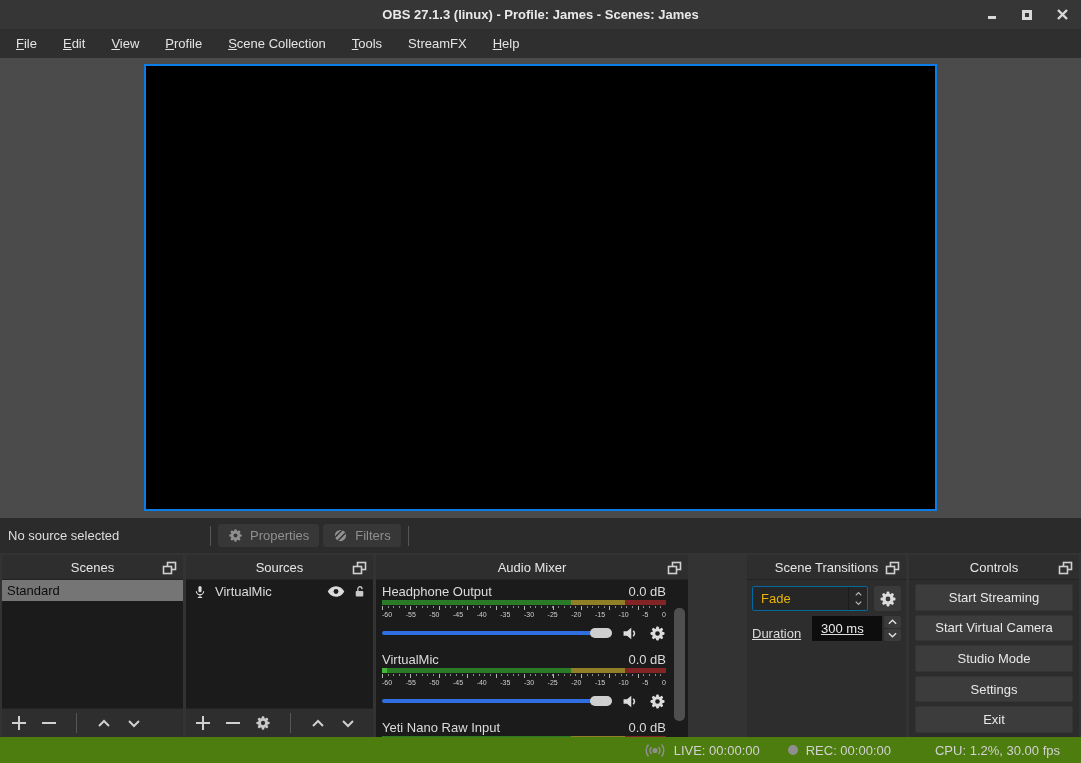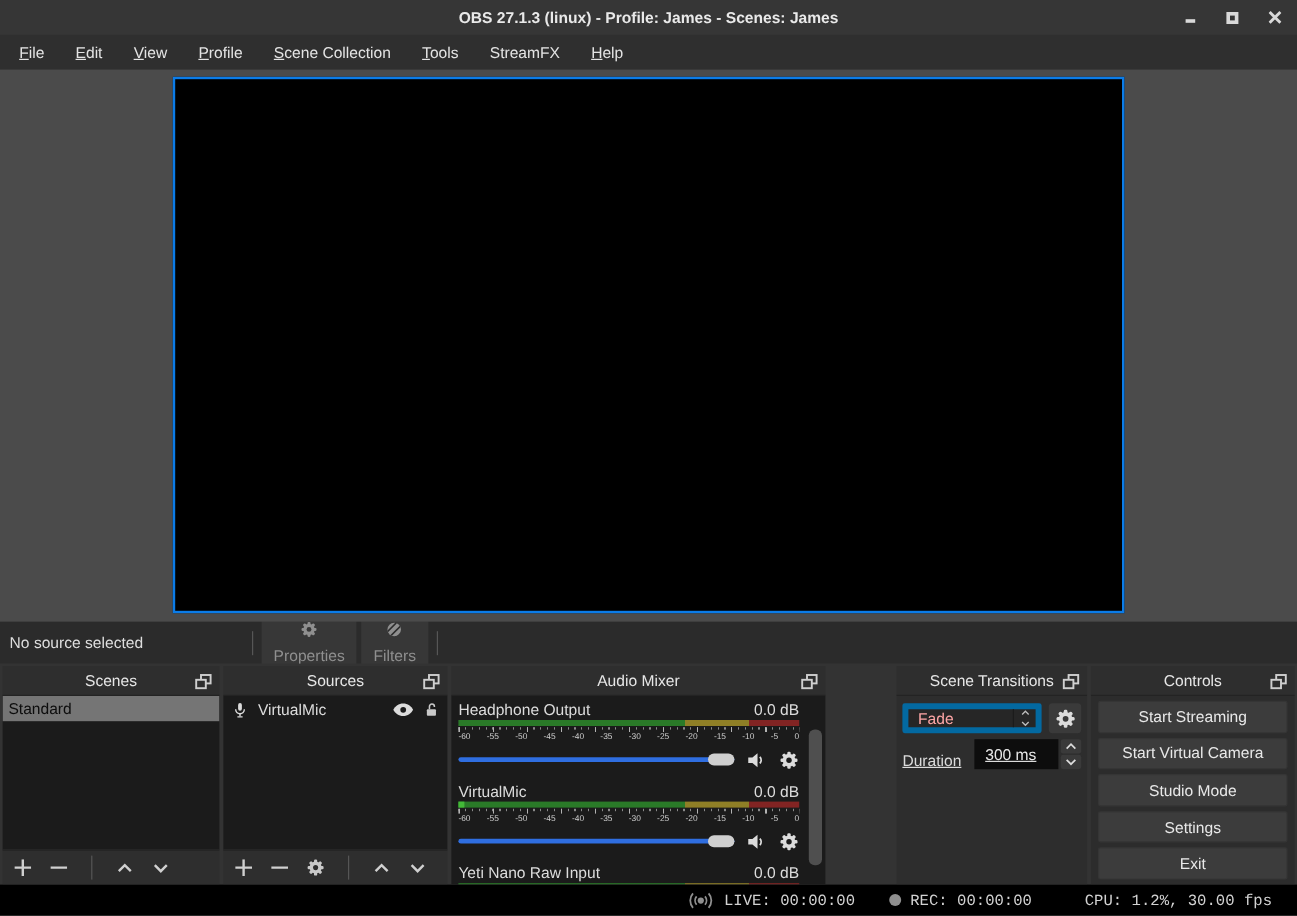--- a/index.html
+++ b/index.html
@@ -25,21 +25,21 @@
   .menubar .item.mn::first-letter { text-decoration:underline; }
 
   
   .workspace { height:460px; background:#4b4b4b; position:relative; }
   .canvas { position:absolute; left:144px; top:6px; width:793px; height:447px; background:#000; border:2px solid #0b7ce8; }
 
   
   .srcbar { height:35px; background:#2b2b2b; display:flex; align-items:center; padding:0 8px; }
   .srcbar .status { width:197px; color:#dedede; }
   .vsep { width:1px; height:20px; background:#565656; margin:0 5px; }
-  .tool-btn { display:flex; align-items:center; gap:7px; background:#373737; border-radius:3px; padding:4px 10px; color:#8f8f8f; margin:0 2px;flex-direction:column; --hole:#373737; }
+  .tool-btn { display:flex; align-items:center; gap:7px; background:#373737; border-radius:3px; padding:4px 10px; color:#8f8f8f; margin:0 2px; --hole:#373737; }
   .tool-btn svg { flex:none; }
 
   
   .docks { height:184px; position:relative; background:#333333; }
   .panel { position:absolute; top:2px; height:182px; display:flex; flex-direction:column; overflow:hidden; }
   .panel-header { flex:none; height:25px; background:#2e2e2e; border-bottom:1px solid #232323; display:flex; align-items:center; justify-content:center; position:relative; color:#e6e6e6; }
   .popout { position:absolute; right:6px; top:6px; }
   .panel-body { flex:1; background:#1b1b1b; overflow:hidden; }
   .panel-toolbar { flex:none; height:29px; background:#2e2e2e; border-top:1px solid #232323; display:flex; align-items:center; padding:0 9px; gap:14px; }
   .tbico { display:grid; place-items:center; width:16px; height:16px; --hole:#2e2e2e; }
@@ -73,36 +73,36 @@
       repeating-linear-gradient(to right,#8a8a8a 0 1px,transparent 1px 5.683px);
     background-size:100% 4px,100% 2px; background-repeat:no-repeat; }
   .ticklabels { display:flex; justify-content:space-between; font-size:7px; line-height:8px; height:8px; color:#cfcfcf; margin-top:1px; }
   .mixer-controls { display:flex; align-items:center; gap:9px; height:22px; margin-top:3px; --hole:#1b1b1b; }
   .slider { flex:1; height:4px; background:#2f6ee0; border-radius:2px; position:relative; }
   .slider-handle { position:absolute; right:0; top:-3px; width:22px; height:10px; background:#cfcfcf; border-radius:5px; }
 
   
   .p-trans .panel-body { background:#2d2d2d; padding:6px 5px; }
   .trans-row { display:flex; align-items:center; gap:6px; }
-  .combo { flex:1; height:25px; background:#262626; border:5px solid #0369a1; border-radius:2px; display:flex; align-items:center; color:#fca5a5; }
+  .combo { flex:1; height:25px; background:#262626; border:1px solid #0369a1; border-radius:2px; display:flex; align-items:center; color:#eab308; }
   .combo .cval { flex:1; padding-left:8px; }
   .combo .cstep { width:19px; align-self:stretch; border-left:1px solid #1b1b1b; display:flex; flex-direction:column; align-items:center; justify-content:center; gap:3px; }
   .icon-btn { width:27px; height:25px; background:#3a3a3a; border-radius:3px; display:grid; place-items:center; --hole:#3a3a3a; }
   .dur-row { display:flex; align-items:flex-end; margin-top:5px;text-decoration:underline; }
   .dur-label { width:57px; color:#dcdcdc; }
   .spin { flex:1; height:25px; background:#0d0d0d; color:#e8e8e8; display:flex; align-items:center; padding-left:9px; margin-left:3px; }
   .spin-arrows { width:17px; height:25px; margin-left:2px; display:flex; flex-direction:column; gap:1px; }
   .spin-arrows span { flex:1; background:#3a3a3a; border-radius:2px; display:grid; place-items:center; }
 
   
   .p-ctrl .panel-body { background:#2c2c2c; display:flex; flex-direction:column; padding:4px 6px; gap:4px; }
   .ctrl-btn { flex:1; background:#3c3c3c; border:1px solid #353535; border-radius:2px; color:#e8e8e8; display:flex; align-items:center; justify-content:center; }
 
   
-  .statusbar { height:26px; background:#000000; display:flex; align-items:center; justify-content:flex-end; padding-right:21px; color:#d2d2d2;font-family:Liberation Mono, monospace; }
+  .statusbar { height:26px; background:#4d7c0f; display:flex; align-items:center; justify-content:flex-end; padding-right:21px; color:#d2d2d2; }
   .sb-group { display:flex; align-items:center; gap:8px; }
   .sb-live { margin-right:28px; }
   .sb-rec { margin-right:44px; }
   .rec-dot { width:10px; height:10px; border-radius:50%; background:#8f8f8f; }
 
   .ico { color:#d0d0d0; }
 </style>
 </head>
 <body>
 

